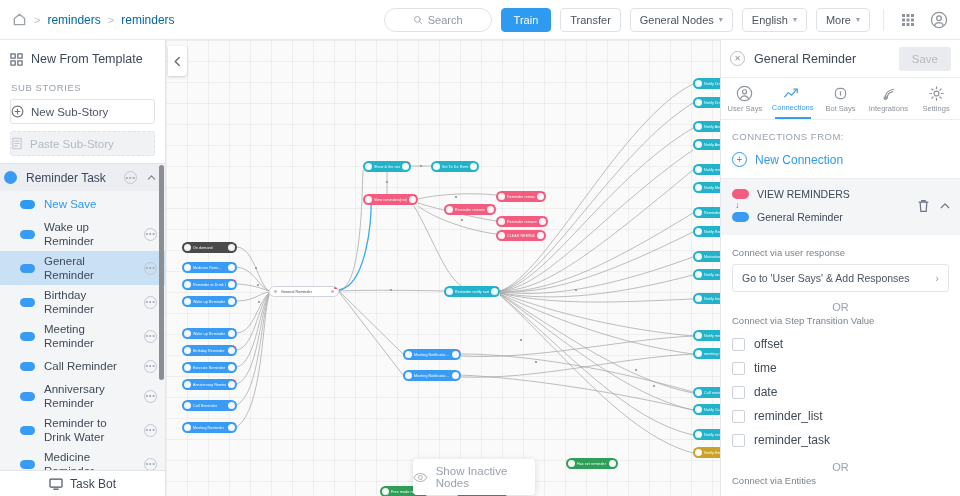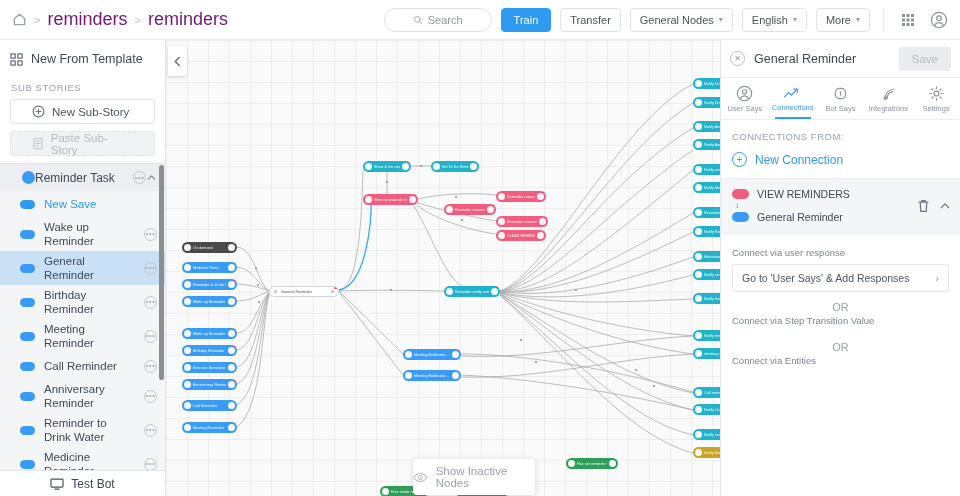--- a/index.html
+++ b/index.html
@@ -12,21 +12,21 @@
   }
   #app { position: relative; width: 960px; height: 496px; }
 
   
   .topbar {
     position: absolute; left: 0; top: 0; width: 960px; height: 40px;
     background: #fff; border-bottom: 1px solid #e8eaed;
     display: flex; align-items: center;
   }
   .crumbs { display: flex; align-items: center; padding-left: 12px; gap: 7px; }
-  .crumb-text { font-size: 18px; color: #701a75; }
+  .crumb-text { font-size: 12px; color: #0369a1; }
   .crumb-sep { color: #b8bec6; font-size: 11px; }
   .home-ic { width: 15px; height: 15px; display: block; }
 
   .tools { margin-left: auto; display: flex; align-items: center; gap: 9px; padding-right: 10px; }
   .searchbox {
     width: 108px; height: 24px; border: 1px solid #dfe3e8; border-radius: 12px;
     display: flex; align-items: center; justify-content: center; gap: 5px;
     background: #fff;
   }
   .searchbox span { font-size: 11px; color: #8d96a0; }
@@ -44,28 +44,28 @@
   .sidebar {
     position: absolute; left: 0; top: 40px; width: 166px; height: 456px;
     background: #f4f5f7; border-right: 1px solid #e2e5e9;
     display: flex; flex-direction: column;
   }
   .sb-top { background: #fff; padding: 0 10px; }
   .sb-row-tmpl { display: flex; align-items: center; gap: 8px; height: 38px; font-size: 12.5px; color: #3c4858; }
   .sb-label { font-size: 9.5px; letter-spacing: .6px; color: #9aa2ab; padding: 4px 0 6px 1px; }
   .sb-input {
     height: 25px; border: 1px solid #dfe3e8; border-radius: 3px; background: #fff;
-    display: flex; align-items: center; gap: 7px; padding: 0 21px; font-size: 11.5px;
+    display: flex; align-items: center; gap: 7px; padding: 0 0; font-size: 11.5px;
     color: #4b5560; margin-bottom: 7px;
   }
-  .sb-input.ghost { background: #f1f2f4; border-style: dashed; color: #b3bac1; justify-content: space-between; }
+  .sb-input.ghost { background: #f1f2f4; border-style: dashed; color: #b3bac1; }
 
   .sb-scroll { flex: 1; overflow: hidden; position: relative; }
   .grp-head {
-    display: flex; align-items: center; gap: 0; height: 28px; padding: 0 8px 0 22px;
+    display: flex; align-items: center; gap: 9px; height: 28px; padding: 0 8px 0 4px;
     background: #eceef1; border-top: 1px solid #e2e5e9;
   }
   .grp-head .nm { font-size: 12px; color: #3c4858; flex: 1; }
   .dot { width: 13px; height: 13px; border-radius: 50%; background: #3a9bf4; flex: none; }
   .node-row {
     display: flex; align-items: center; gap: 9px; min-height: 26px; padding: 3px 8px 3px 20px;
     font-size: 11.5px; color: #3f4a57; position: relative;
   }
   .node-row .pill { width: 15px; height: 9px; border-radius: 5px; background: #3a9bf4; flex: none; }
   .node-row .nm { flex: 1; line-height: 1.22; }
@@ -370,21 +370,21 @@
       <div class="sb-scrollbar"></div>
     </div>
 
     <div class="sb-foot">
       <svg width="14" height="12" viewBox="0 0 16 14">
           <g class="stroke" style="color:#4a5460">
             <rect x="1" y="1.2" width="14" height="9.4" rx="1"></rect>
             <path d="M5.5 13h5"></path>
           </g>
         </svg>
-      <span>Test Bot</span>
+      <span>Task Bot</span>
     </div>
   </div>
 
   <div class="canvas">
     <div class="grid"></div>
 
     <svg class="wires">
       <g fill="none" stroke="#9a9a9a" stroke-width=".75" opacity=".85">
         <path d="M71 207 C 88 208, 92 244, 103 251"></path>
         <path d="M71 227 C 88 229, 92 246, 103 251"></path>
@@ -772,20 +772,42 @@
           <span>Go to 'User Says' &amp; Add Responses</span>
           <span class="chev">›</span>
         </div>
       </div>
 
       <div class="or-sep">OR</div>
 
       <div style="padding:0 11px">
         <div class="fld-lbl">Connect via Step Transition Value</div>
       </div>
+      <div id="step-values">
+          <div class="cb-row">
+            <span class="cb"></span>
+            <span>offset</span>
+          </div>
+          <div class="cb-row">
+            <span class="cb"></span>
+            <span>time</span>
+          </div>
+          <div class="cb-row">
+            <span class="cb"></span>
+            <span>date</span>
+          </div>
+          <div class="cb-row">
+            <span class="cb"></span>
+            <span>reminder_list</span>
+          </div>
+          <div class="cb-row">
+            <span class="cb"></span>
+            <span>reminder_task</span>
+          </div>
+        </div>
 
       <div class="or-sep">OR</div>
 
       <div style="padding:0 11px 5px">
         <div class="fld-lbl">Connect via Entities</div>
       </div>
 
     </div>
   </div>
 

